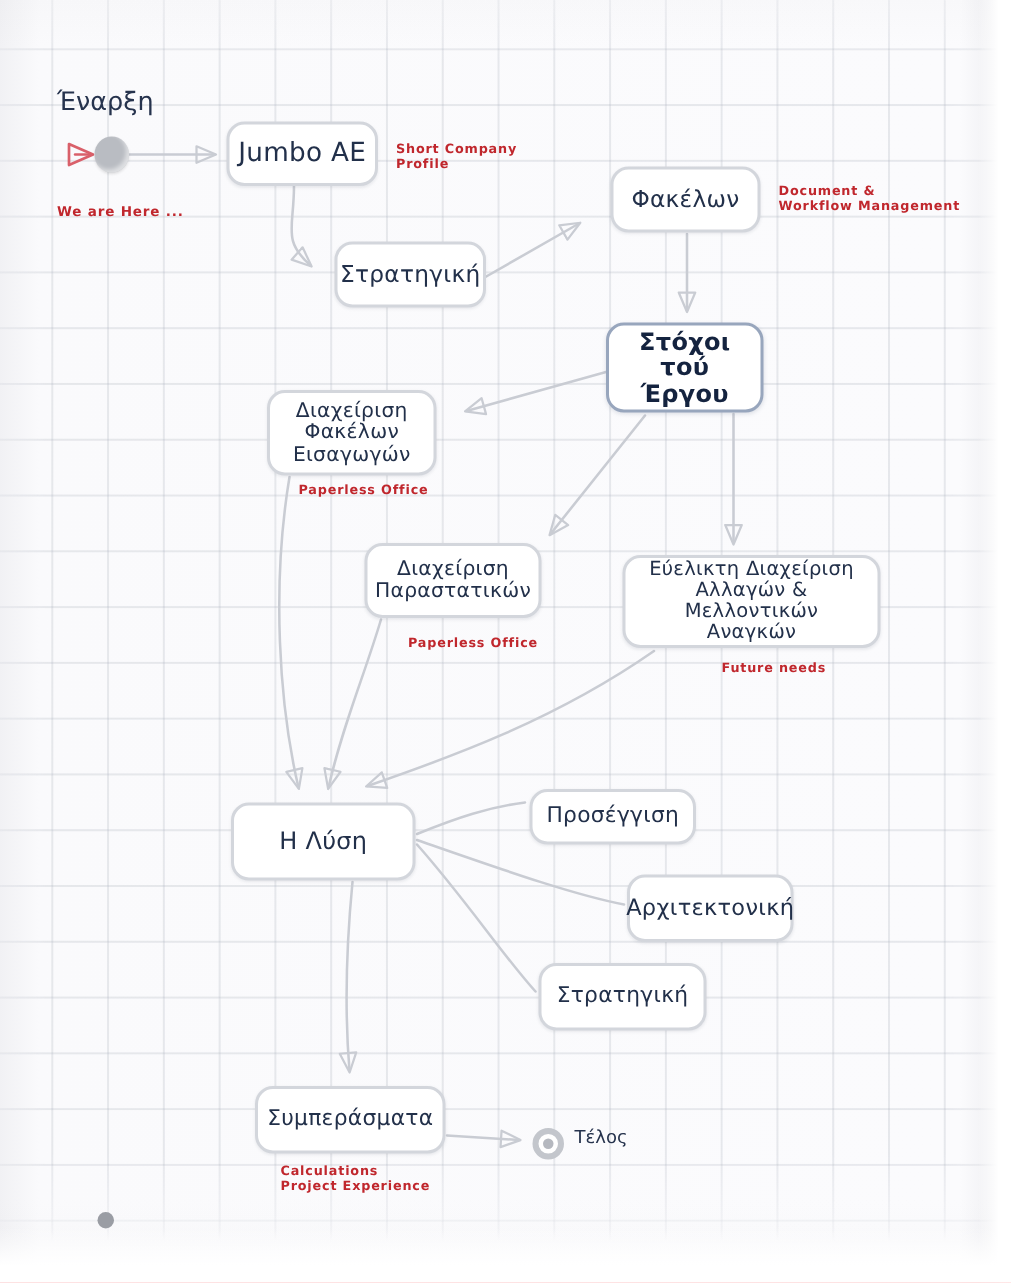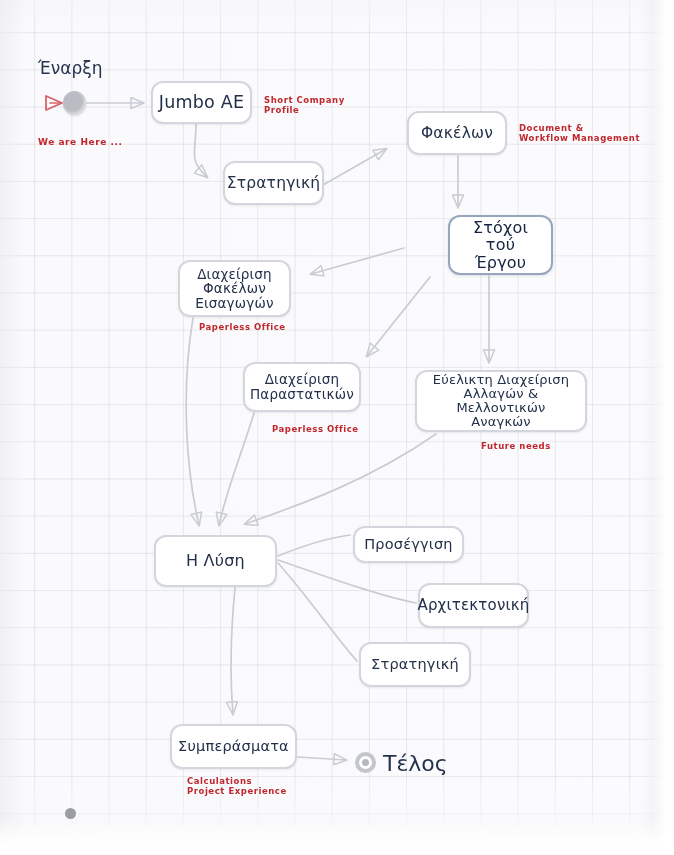--- a/index.html
+++ b/index.html
@@ -56,23 +56,22 @@
     display:flex;align-items:center;justify-content:center;
     text-align:center;
     line-height:1.08;
     box-shadow:0 1px 2px rgba(120,128,145,0.14);
     letter-spacing:0.2px;
     white-space:pre-line;
   }
   .node.strong{
     border:2.5px solid #98a6bd;
     color:#14233f;
-    font-weight:400;
+    font-weight:700;
     box-shadow:0 1px 3px rgba(110,122,145,0.22);
-    margin-left:44px;
   }
   .ann{
     position:absolute;
     color:#c0272d;
     font-family:"DejaVu Sans","Liberation Sans",sans-serif;
     font-size:8.5px;
     line-height:1.22;
     letter-spacing:0.55px;
     white-space:pre-line;
     font-weight:600;
@@ -158,21 +157,21 @@
   </svg>
 
   <div class="start-dot" id="m-start" style="left: 63px; top: 91px;"></div>
   <div class="end-ring" id="m-end" style="left: 355px; top: 752px;">
       <i></i>
     </div>
   <div class="bottom-dot" id="m-bdot" style="left: 65px; top: 808px;"></div>
 
   <div class="freelabel" id="l-start" style="left: 38px; top: 58px; font-size: 17px;">Έναρξη</div>
   <div class="ann" id="l-note" style="left: 38px; top: 137px; font-size: 9px;">We are Here ...</div>
-  <div class="freelabel" id="l-end" style="left: 383px; top: 751px; font-size: 22px;">Τέλος</div>
+  <div class="freelabel" id="l-end" style="left: 383px; top: 751px; font-size: 12px;">Τέλος</div>
 
   <div id="nodes-layer">
       <div class="node" style="left: 151px; top: 81px; width: 101px; height: 43px; font-size: 17.5px;"><span>Jumbo AE</span></div>
       <div class="node" style="left: 223px; top: 161px; width: 101px; height: 44px; font-size: 15.5px;"><span>Στρατηγική</span></div>
       <div class="node" style="left: 407px; top: 111px; width: 100px; height: 44px; font-size: 15.5px;"><span>Φακέλων</span></div>
       <div class="node strong" style="left: 404px; top: 215px; width: 105px; height: 60px; font-size: 16px;"><span>Στόχοι
 τού
 Έργου</span></div>
       <div class="node" style="left: 178px; top: 260px; width: 113px; height: 57px; font-size: 13.5px;"><span>Διαχείριση
 Φακέλων

